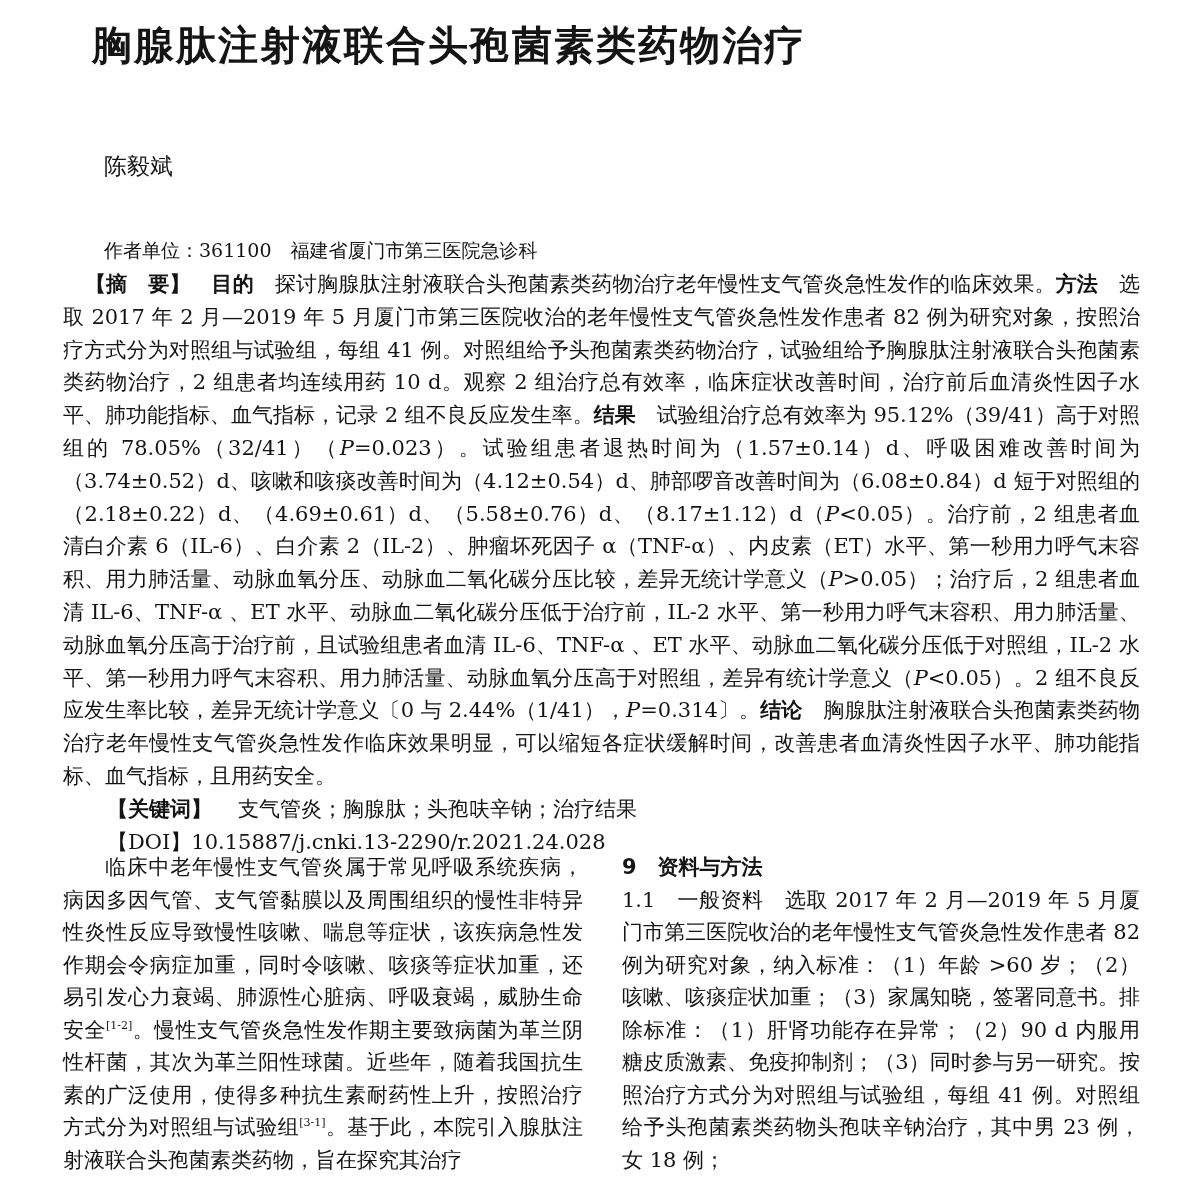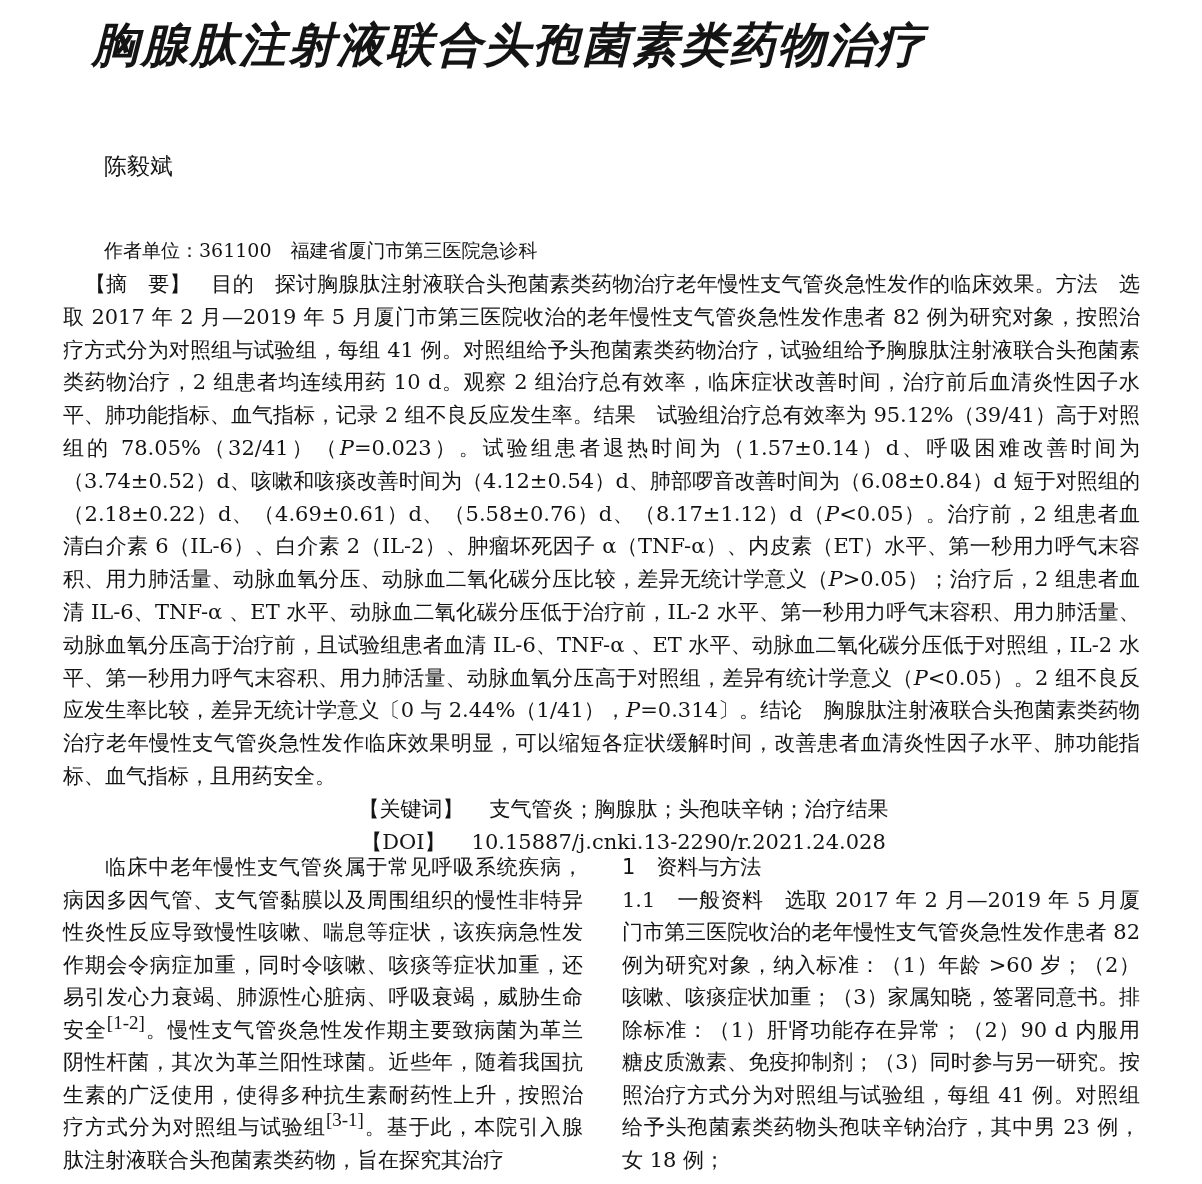--- a/index.html
+++ b/index.html
@@ -4,46 +4,46 @@
 <style>
   * { margin:0; padding:0; box-sizing:border-box; }
   html, body { background:#ffffff; }
   body {
     width:1202px; height:1184px; position:relative; overflow:hidden;
     font-family:"DejaVu Serif","Liberation Serif",serif;
     color:#141414;
   }
   .hei, .b {
     font-family:"DejaVu Sans","Liberation Sans",sans-serif;
-    font-weight:400;
+    font-weight:700;
   }
   .i { font-style:italic; }
-  sup { font-size:19px; line-height:0; vertical-align:super;font-family:Liberation Serif, serif; }
+  sup { font-size:11px; line-height:0; vertical-align:super; }
 
   .paper-title {
     position:absolute; left:92px; top:20px;
-    font-size:47px; line-height:49px; font-weight:700; letter-spacing:2px;font-style:italic;
+    font-size:40px; line-height:49px; font-weight:700; letter-spacing:2px;
   }
   .author-name {
     position:absolute; left:104px; top:152px;
     font-size:23px; line-height:28px;
   }
   .author-affiliation {
     position:absolute; left:104px; top:206px;
     font-size:19px; line-height:24px;margin-top:32px;
   }
 
   .abstract-block {
     position:absolute; left:63px; top:268px; width:1077px;
     font-size:21px; line-height:32.8px;
   }
   .abstract-p { text-align:justify; text-indent:22px; }
-  .kw-line, .doi-line { padding-left:44px;text-align:center; }
+  .kw-line, .doi-line { padding-left:44px; }
   .kw-label { margin-right:26px; }
-  .doi-label { margin-right:26px; }
+  .doi-label { }
 
   .columns {
     position:absolute; left:63px; top:851px; width:1077px;
     display:flex;
   }
   .col-left  { width:520px; margin-right:39px; }
   .col-right { width:518px; }
   .body-p {
     font-size:21px; line-height:32.5px; text-align:justify;
   }
@@ -71,16 +71,16 @@
   <p class="doi-line">
     <span class="doi-label">【DOI】</span><span>10.15887/j.cnki.13-2290/r.2021.24.028</span>
   </p>
 </div>
 
 <div class="columns">
   <div class="col-left">
     <p class="body-p indent"><span>临床中老年慢性支气管炎属于常见呼吸系统疾病，病因多因气管、支气管黏膜以及周围组织的慢性非特异性炎性反应导致慢性咳嗽、喘息等症状，该疾病急性发作期会令病症加重，同时令咳嗽、咳痰等症状加重，还易引发心力衰竭、肺源性心脏病、呼吸衰竭，威胁生命安全</span><sup>[1-2]</sup><span>。慢性支气管炎急性发作期主要致病菌为革兰阴性杆菌，其次为革兰阳性球菌。近些年，随着我国抗生素的广泛使用，使得多种抗生素耐药性上升，按照治疗方式分为对照组与试验组</span><sup>[3-1]</sup><span>。基于此，本院引入腺肽注射液联合头孢菌素类药物，旨在探究其治疗</span></p>
   </div>
   <div class="col-right">
-    <p class="sec-heading hei">1　资料与方法</p>
+    <p class="sec-heading hei">9　资料与方法</p>
     <p class="body-p">1.1　一般资料　选取 2017 年 2 月—2019 年 5 月厦门市第三医院收治的老年慢性支气管炎急性发作患者 82 例为研究对象，纳入标准：（1）年龄 &gt;60 岁；（2）咳嗽、咳痰症状加重；（3）家属知晓，签署同意书。排除标准：（1）肝肾功能存在异常；（2）90 d 内服用糖皮质激素、免疫抑制剂；（3）同时参与另一研究。按照治疗方式分为对照组与试验组，每组 41 例。对照组给予头孢菌素类药物头孢呋辛钠治疗，其中男 23 例，女 18 例；</p>
   </div>
 </div>
 
 </body></html>

